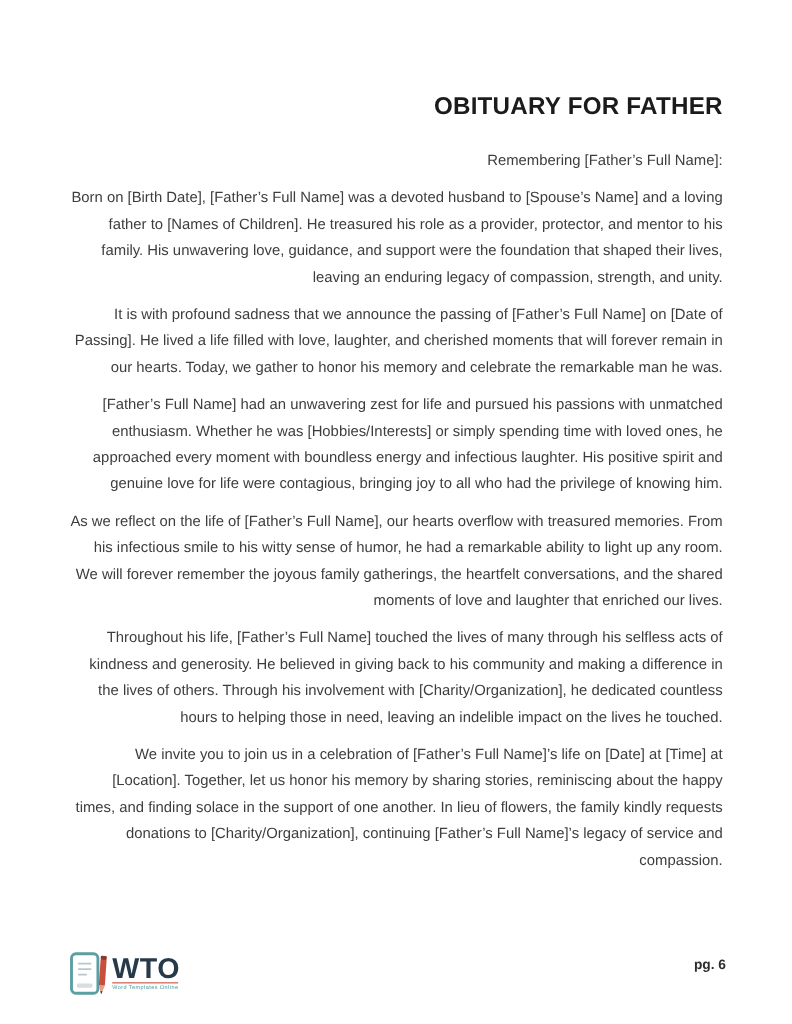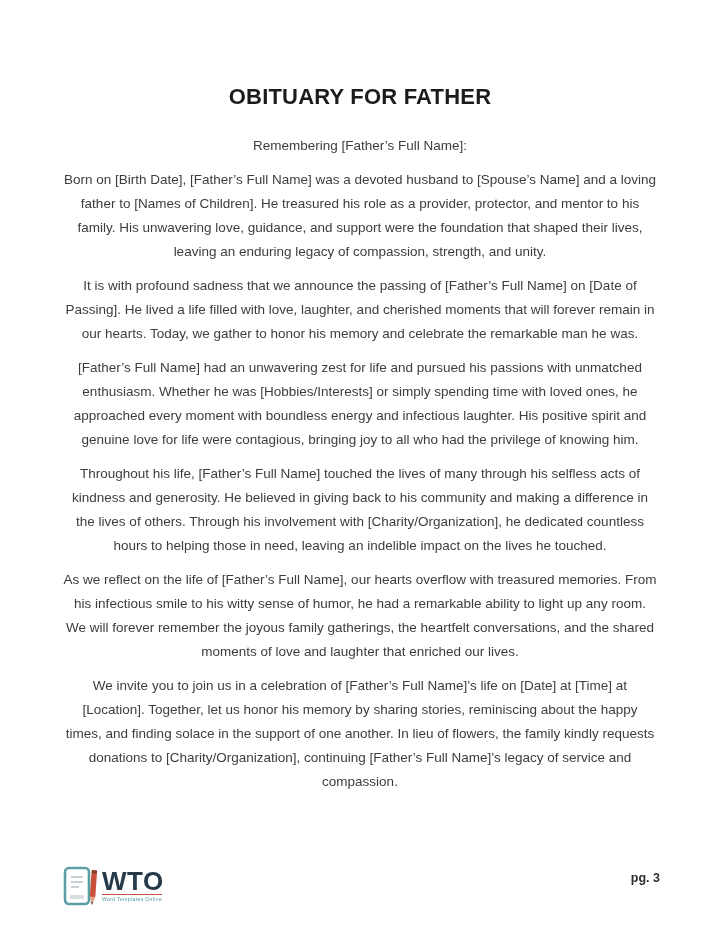--- a/index.html
+++ b/index.html
@@ -10,33 +10,33 @@
     height: 931px;
     margin: 0 auto;
     background: #ffffff;
     font-family: "Liberation Sans", "DejaVu Sans", sans-serif;
     overflow: hidden;
   }
   .content {
     padding: 84px 63px 0 63px;
   }
   .doc-title {
-    text-align: center;
+    text-align: right;
     font-size: 22px;
     font-weight: 700;
     color: #1b1b1b;
     letter-spacing: 0.2px;
     margin-bottom: 24px;
   }
   .para {
     font-size: 13.5px;
     line-height: 24px;
     color: #3d3d3d;
     margin-bottom: 10px;
-    text-align: center;
+    text-align: right;
   }
   .footer {
     position: absolute;
     left: 63px;
     right: 60px;
     bottom: 16px;
     display: flex;
     justify-content: space-between;
     align-items: center;
   }
@@ -80,22 +80,22 @@
 
 <div class="page">
   <div class="content">
     <h1 class="doc-title">OBITUARY FOR FATHER</h1>
 
     <p class="para">Remembering [Father’s Full Name]:</p>
 
     <p class="para">Born on [Birth Date], [Father’s Full Name] was a devoted husband to [Spouse’s Name] and a loving father to [Names of Children]. He treasured his role as a provider, protector, and mentor to his family. His unwavering love, guidance, and support were the foundation that shaped their lives, leaving an enduring legacy of compassion, strength, and unity.</p>
     <p class="para">It is with profound sadness that we announce the passing of [Father’s Full Name] on [Date of Passing]. He lived a life filled with love, laughter, and cherished moments that will forever remain in our hearts. Today, we gather to honor his memory and celebrate the remarkable man he was.</p>
     <p class="para">[Father’s Full Name] had an unwavering zest for life and pursued his passions with unmatched enthusiasm. Whether he was [Hobbies/Interests] or simply spending time with loved ones, he approached every moment with boundless energy and infectious laughter. His positive spirit and genuine love for life were contagious, bringing joy to all who had the privilege of knowing him.</p>
+    <p class="para">As we reflect on the life of [Father’s Full Name], our hearts overflow with treasured memories. From his infectious smile to his witty sense of humor, he had a remarkable ability to light up any room. We will forever remember the joyous family gatherings, the heartfelt conversations, and the shared moments of love and laughter that enriched our lives.</p>
     <p class="para">Throughout his life, [Father’s Full Name] touched the lives of many through his selfless acts of kindness and generosity. He believed in giving back to his community and making a difference in the lives of others. Through his involvement with [Charity/Organization], he dedicated countless hours to helping those in need, leaving an indelible impact on the lives he touched.</p>
-    <p class="para">As we reflect on the life of [Father’s Full Name], our hearts overflow with treasured memories. From his infectious smile to his witty sense of humor, he had a remarkable ability to light up any room. We will forever remember the joyous family gatherings, the heartfelt conversations, and the shared moments of love and laughter that enriched our lives.</p>
     <p class="para">We invite you to join us in a celebration of [Father’s Full Name]’s life on [Date] at [Time] at [Location]. Together, let us honor his memory by sharing stories, reminiscing about the happy times, and finding solace in the support of one another. In lieu of flowers, the family kindly requests donations to [Charity/Organization], continuing [Father’s Full Name]’s legacy of service and compassion.</p>
   </div>
 
   <div class="footer">
     <div class="logo">
       <span>
         <svg width="36" height="46" viewBox="0 0 36 46" xmlns="http://www.w3.org/2000/svg">
           <rect x="2" y="3" width="24" height="36" rx="4" fill="#ffffff" stroke="#5c9ea3" stroke-width="2.6"></rect>
           <line x1="8" y1="12" x2="20" y2="12" stroke="#b9c6cc" stroke-width="1.6"></line>
           <line x1="8" y1="17" x2="20" y2="17" stroke="#b9c6cc" stroke-width="1.6"></line>
@@ -107,15 +107,15 @@
             <polygon points="27.5,32 33,32 30.2,40" fill="#e2a089"></polygon>
             <polygon points="29.3,37 31.2,37 30.2,40" fill="#3a3a3a"></polygon>
           </g>
         </svg>
       </span>
       <span class="logo-text-col">
         <span class="logo-wto">WTO</span>
         <span class="logo-tagline">Word Templates Online</span>
       </span>
     </div>
-    <span class="page-number">pg. 3</span>
+    <span class="page-number">pg. 6</span>
   </div>
 </div>
 
 </body></html>

